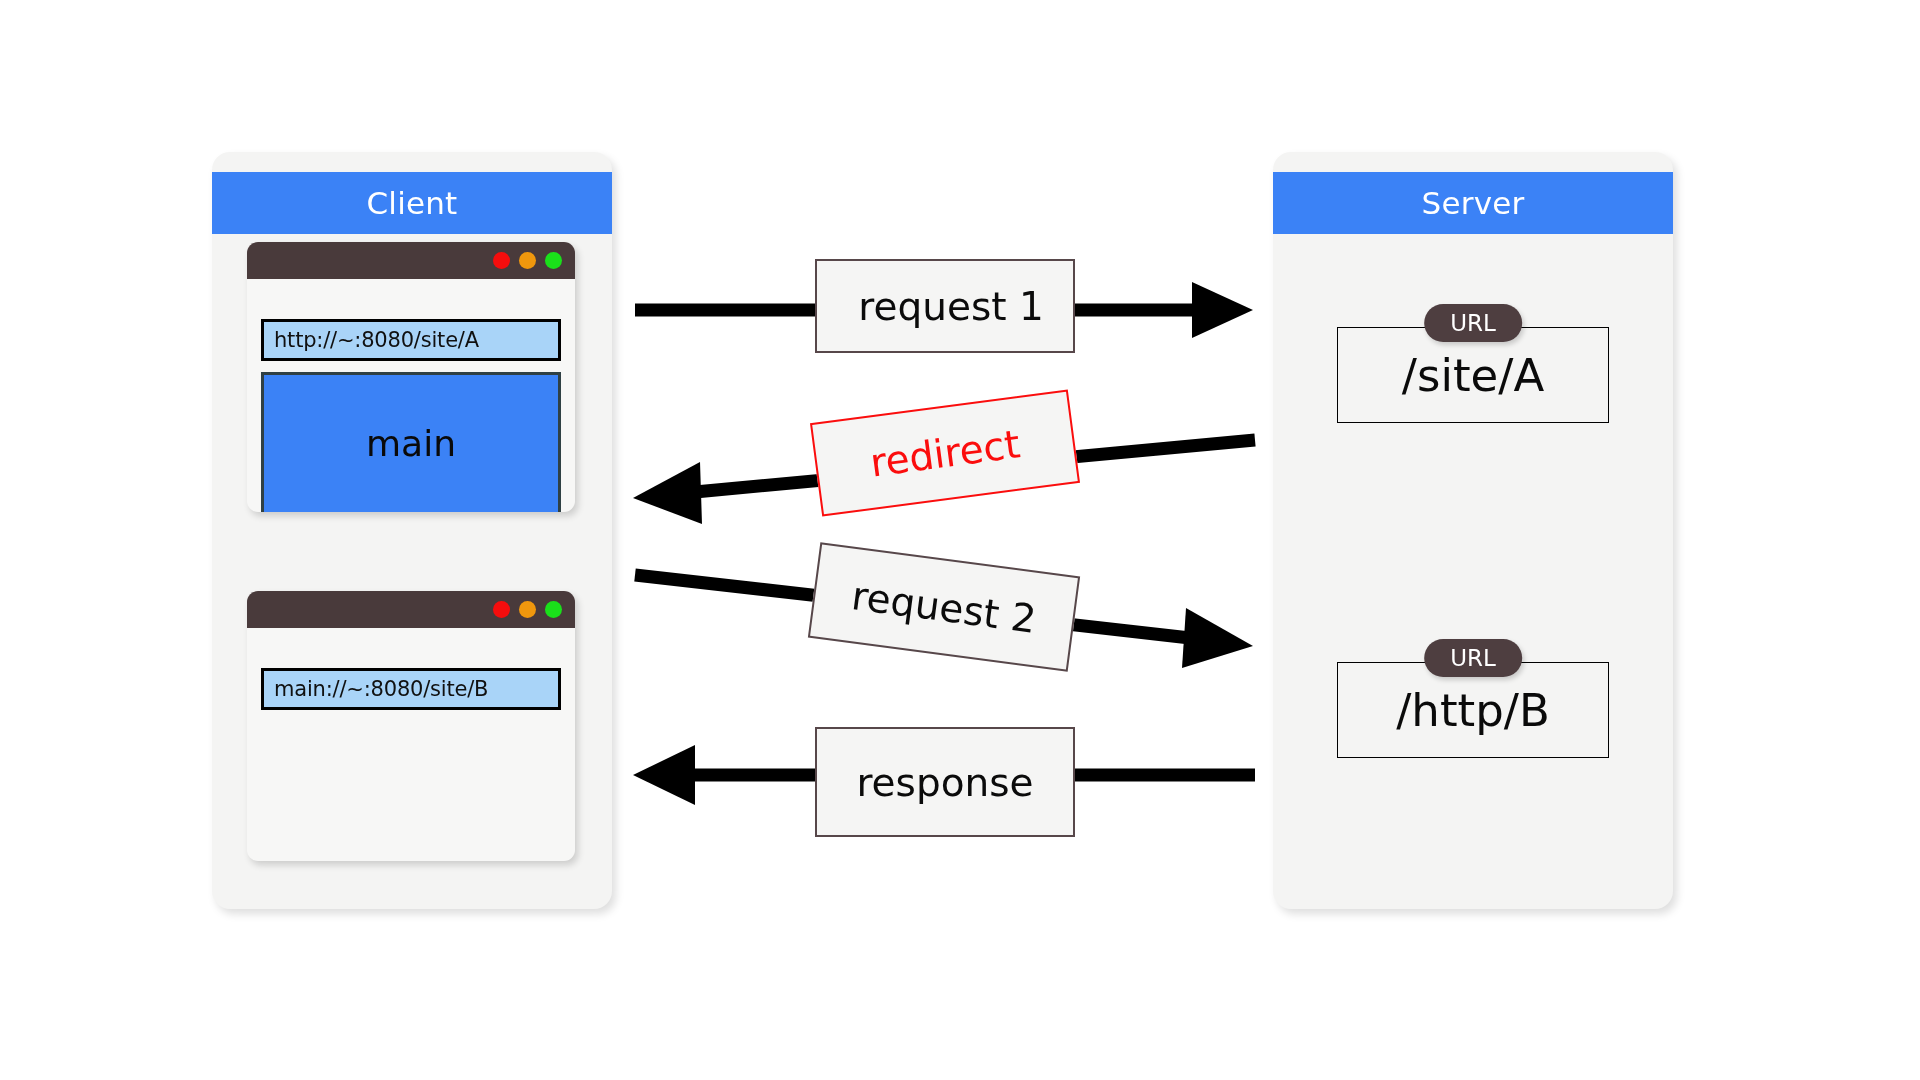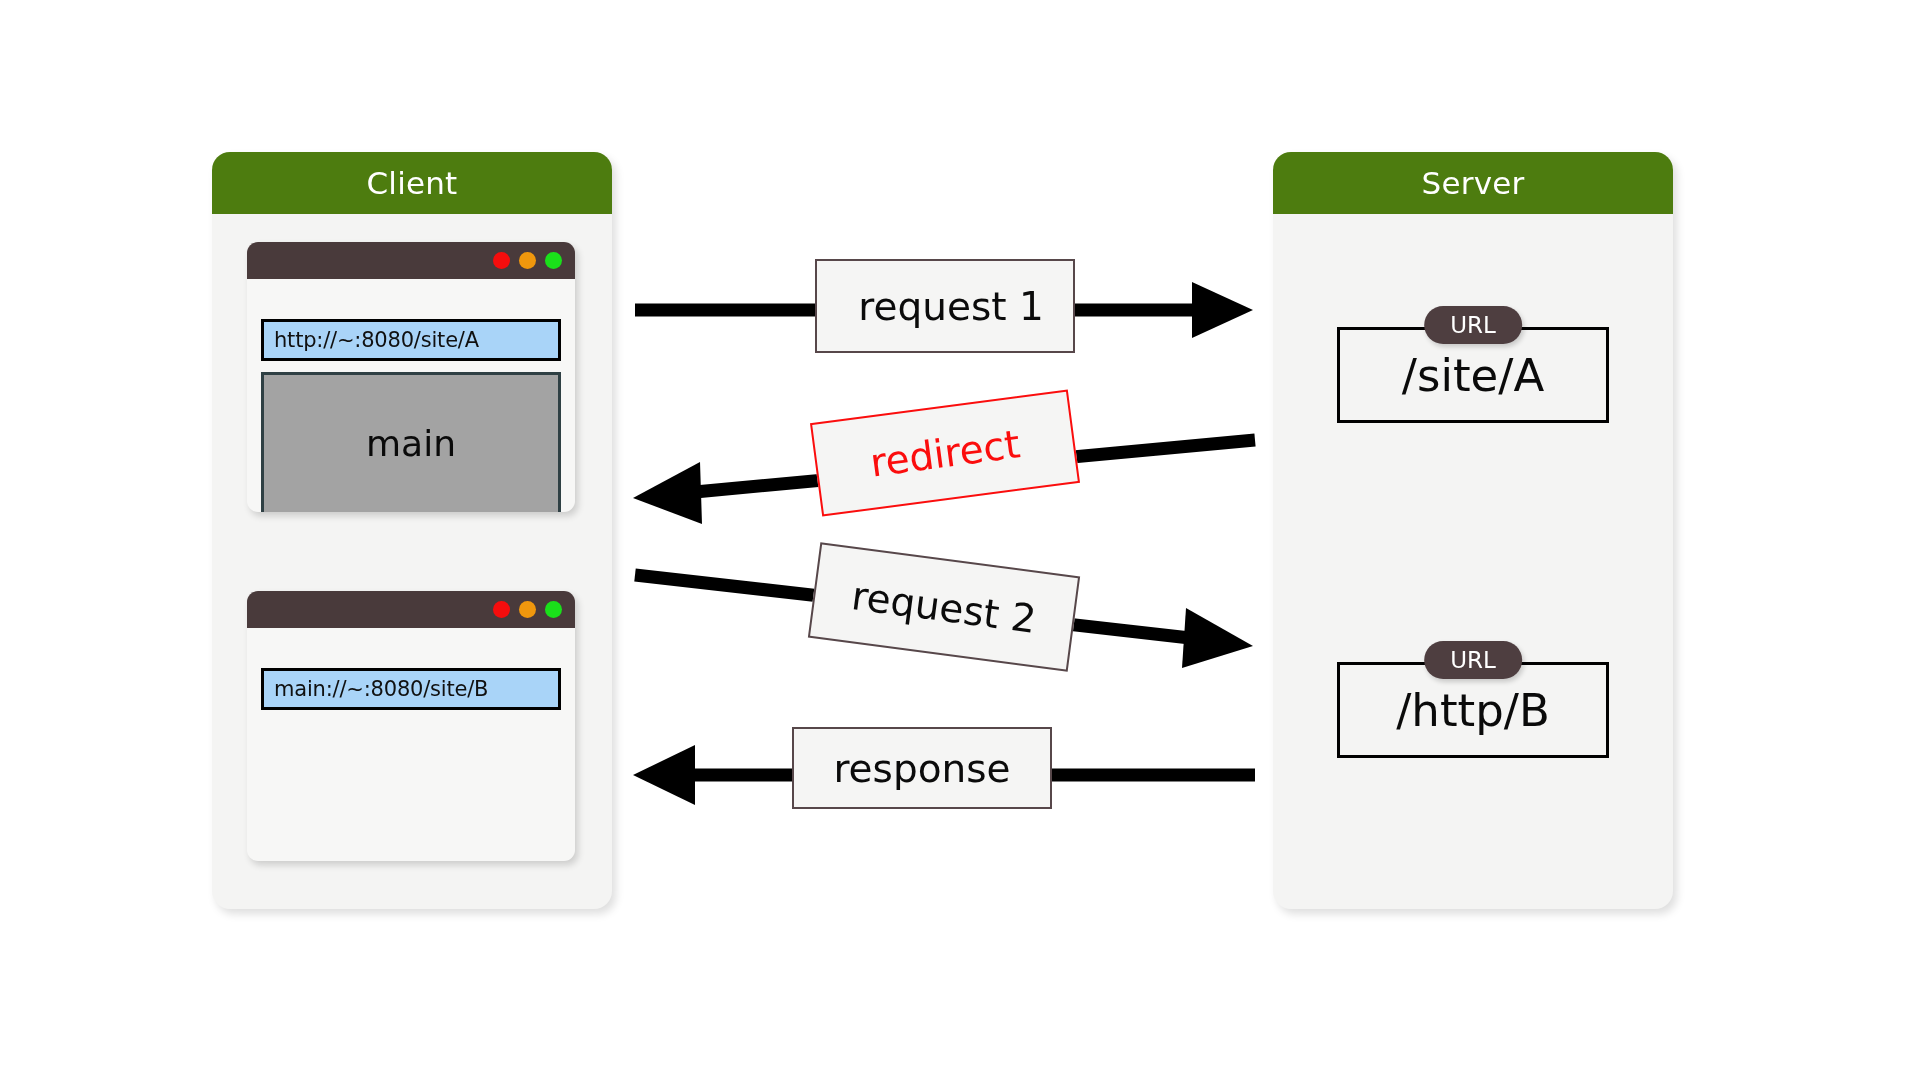--- a/index.html
+++ b/index.html
@@ -26,28 +26,29 @@
   
   .panel {
     position: absolute;
     background: #f4f4f3;
     border-radius: 18px;
     box-shadow: 4px 5px 9px rgba(0,0,0,0.13);
     overflow: hidden;
   }
   .panel-header {
     height: 62px;
-    background: #4d7c0f;
+    background: #3b82f6;
     color: #ffffff;
     display: flex;
     align-items: center;
     justify-content: center;
     font-size: 31px;
     font-weight: 400;
     letter-spacing: 0.2px;
+    margin-top: 20px;
   }
   #client-panel {
     left: 212px;
     top: 152px;
     width: 400px;
     height: 757px;
   }
   #server-panel {
     left: 1273px;
     top: 152px;
@@ -99,36 +100,36 @@
     align-items: center;
     padding-left: 10px;
     font-size: 21px;
     color: #101010;
     letter-spacing: -0.2px;
     margin-top: 28px;
   }
   .viewport {
     margin-top: 11px;
     height: 143px;
-    background: #a3a3a3;
+    background: #3b82f6;
     border: 3px solid #2f4044;
     box-sizing: border-box;
     display: flex;
     align-items: center;
     justify-content: center;
     font-size: 36px;
     color: #0a0a0a;
   }
 
   
   .url-box {
     position: absolute;
     width: 272px;
     height: 96px;
-    border: 3px solid #000000;
+    border: 1px solid #000000;
     box-sizing: border-box;
     background: transparent;
     display: flex;
     align-items: center;
     justify-content: center;
     font-size: 45px;
     color: #0a0a0a;
   }
   #url-box-a { left: 64px; top: 175px; }
   #url-box-b { left: 64px; top: 510px; }
@@ -178,21 +179,21 @@
     left: 815px; top: 406px; width: 260px; height: 94px;
     transform: rotate(-7.5deg);
     border-color: #fb0d0d;
     color: #fb0d0d;
   }
   #label-request2 {
     left: 813px; top: 559px; width: 262px; height: 96px;
     transform: rotate(7.5deg);
   }
   #label-response {
-    left: 792px; top: 727px; width: 260px; height: 82px;
+    left: 815px; top: 727px; width: 260px; height: 110px;
   }
 </style>
 </head>
 <body>
 
 <div id="stage">
 
   <svg id="arrow-layer" viewBox="0 0 1920 1080" width="1920" height="1080">
 
     <g>

